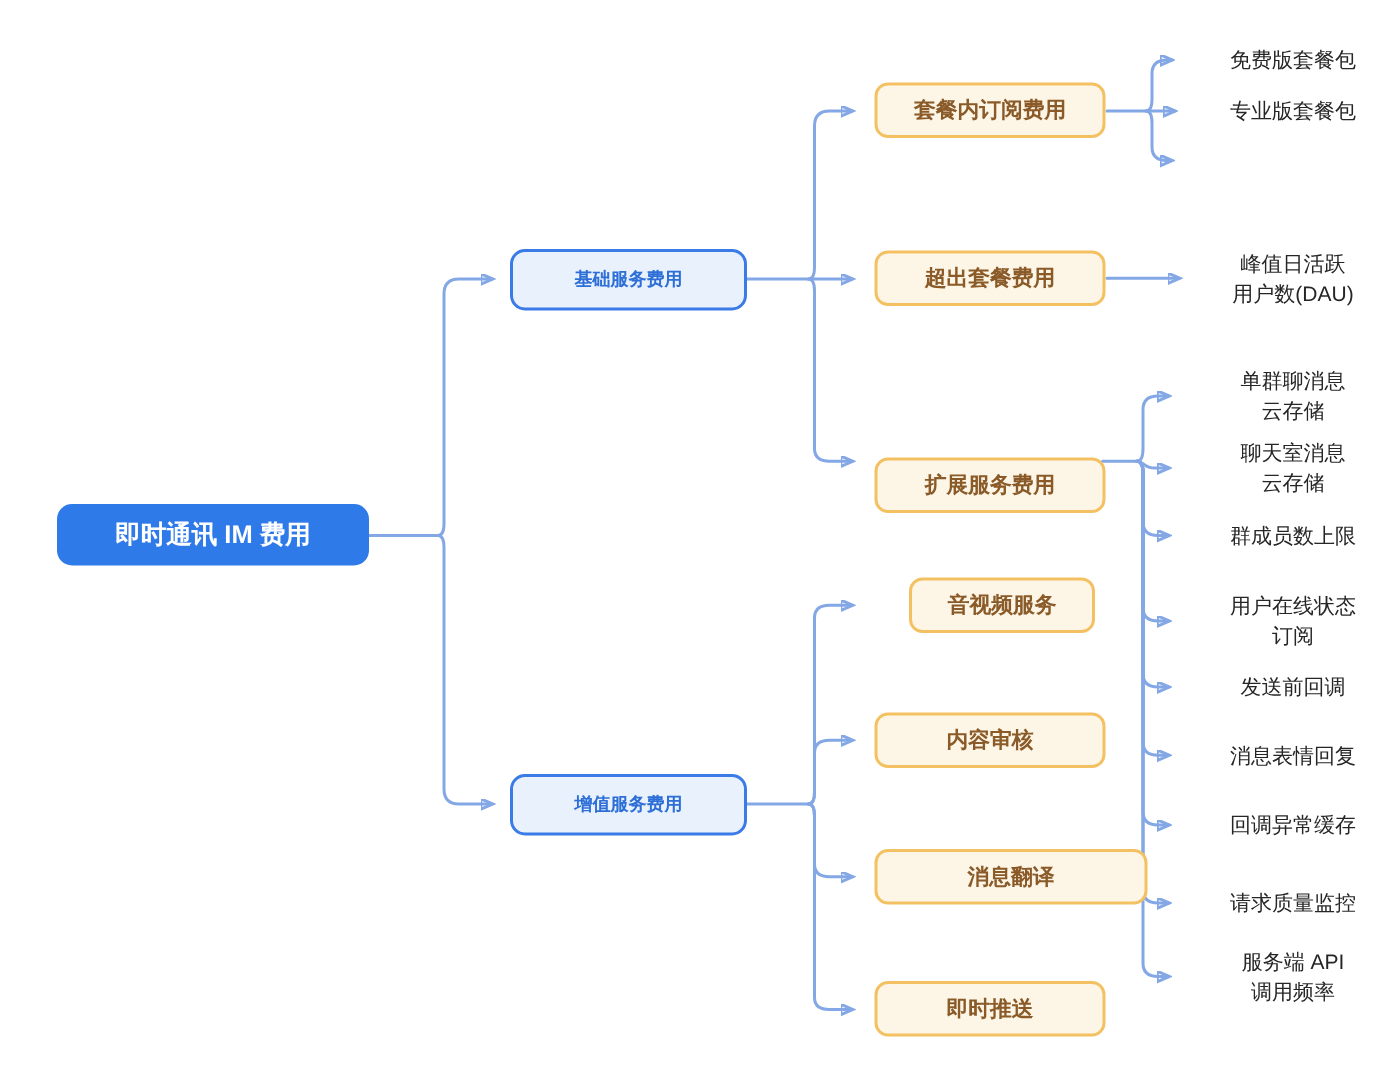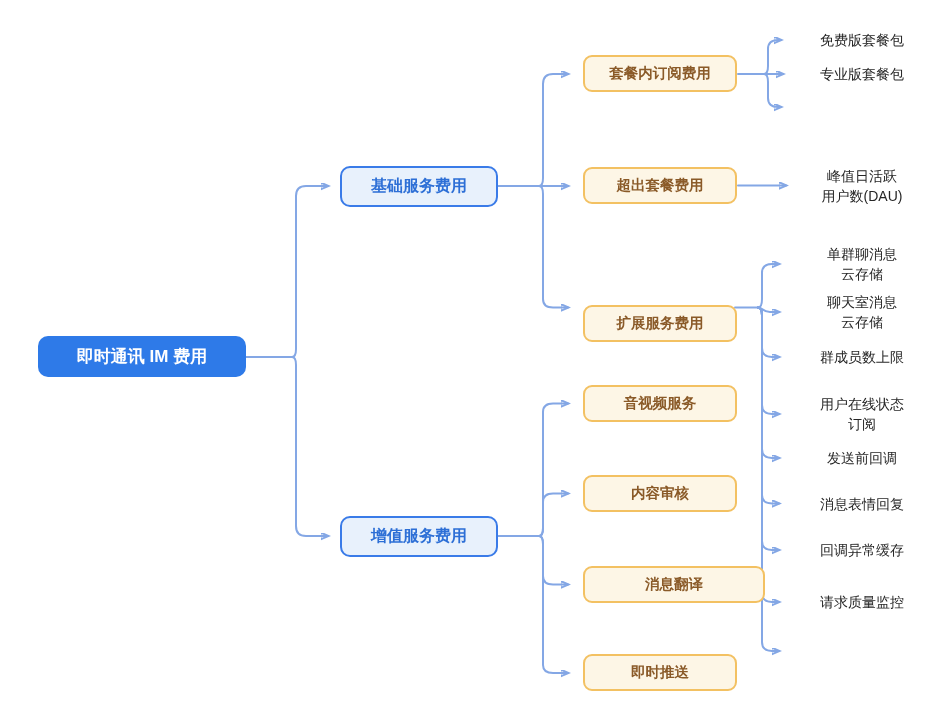--- a/index.html
+++ b/index.html
@@ -39,21 +39,21 @@
     background: #2E7AE8;
     color: #ffffff;
     font-size: 17px;
     font-weight: bold;
     border-radius: 10px;
   }
   .node.branch {
     background: #E8F1FC;
     border: 2px solid #3A7BE8;
     color: #2D6FD6;
-    font-size: 16px;
+    font-size: 12px;
     font-weight: bold;
     border-radius: 10px;
   }
   .node.topic {
     background: #FDF6E6;
     border: 2px solid #F3C162;
     color: #8A5A28;
     font-size: 14.5px;
     font-weight: bold;
     border-radius: 9px;
@@ -116,34 +116,36 @@
   </svg>
 
   <div class="node root" style="left:38px; top:336px; width:208px; height:41px;">即时通讯 IM 费用</div>
 
   <div class="node branch" style="left:340px; top:166px; width:158px; height:41px;">基础服务费用</div>
   <div class="node branch" style="left:340px; top:516px; width:158px; height:41px;">增值服务费用</div>
 
   <div class="node topic" style="left:583px; top:55px; width:154px; height:37px;">套餐内订阅费用</div>
   <div class="node topic" style="left:583px; top:167px; width:154px; height:37px;">超出套餐费用</div>
   <div class="node topic" style="left:583px; top:305px; width:154px; height:37px;">扩展服务费用</div>
-  <div class="node topic" style="left:583px; top:385px; width:154px; height:37px;">音视频服务</div>
+  <div class="node topic" style="left:606px; top:385px; width:124px; height:37px;">音视频服务</div>
   <div class="node topic" style="left:583px; top:475px; width:154px; height:37px;">内容审核</div>
   <div class="node topic" style="left:583px; top:566px; width:182px; height:37px;">消息翻译</div>
   <div class="node topic" style="left:583px; top:654px; width:154px; height:37px;">即时推送</div>
 
   <div class="leaf" style="top:40px;">免费版套餐包</div>
   <div class="leaf" style="top:74px;">专业版套餐包</div>
   <div class="leaf" style="top:185.5px;">峰值日活跃
 用户数(DAU)</div>
   <div class="leaf" style="top:264px;">单群聊消息
 云存储</div>
   <div class="leaf" style="top:312px;">聊天室消息
 云存储</div>
   <div class="leaf" style="top:357px;">群成员数上限</div>
   <div class="leaf" style="top:414px;">用户在线状态
 订阅</div>
   <div class="leaf" style="top:458px;">发送前回调</div>
   <div class="leaf" style="top:503.5px;">消息表情回复</div>
   <div class="leaf" style="top:602px;">请求质量监控</div>
   <div class="leaf" style="top:550px;">回调异常缓存</div>
+  <div class="leaf" style="top:651px;">服务端 API
+调用频率</div>
 
 </div>
 
 </body></html>

